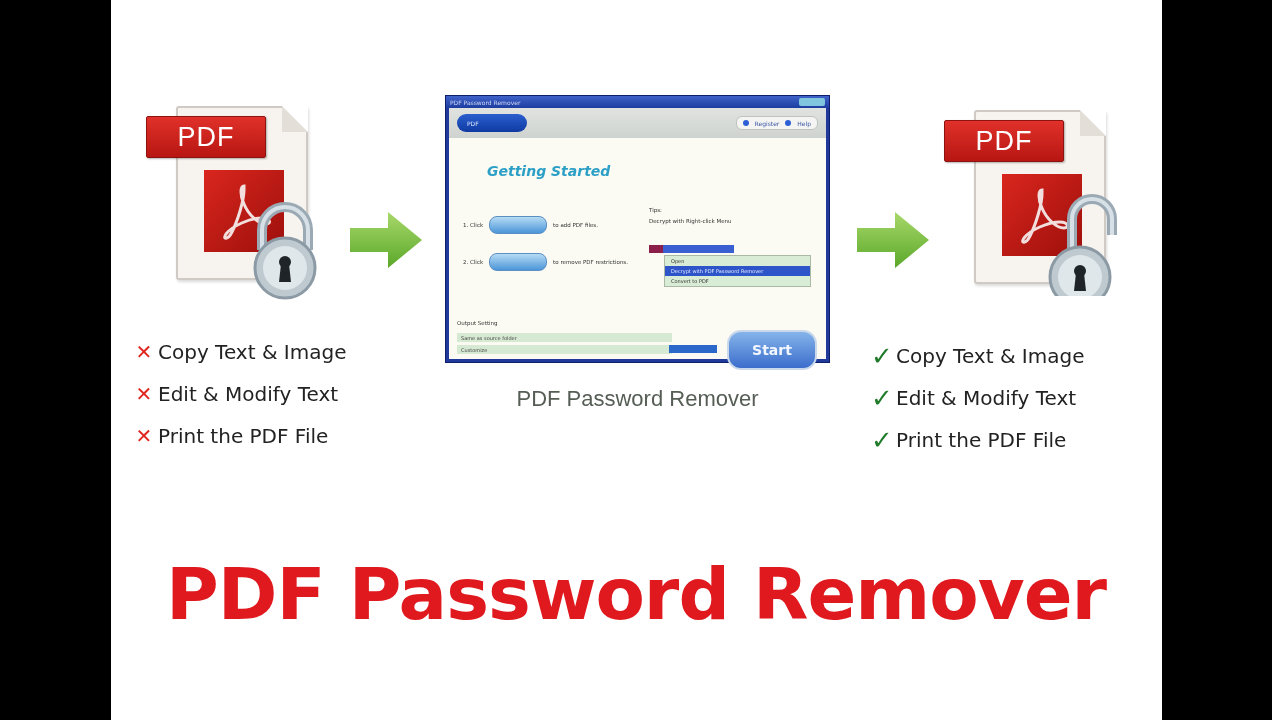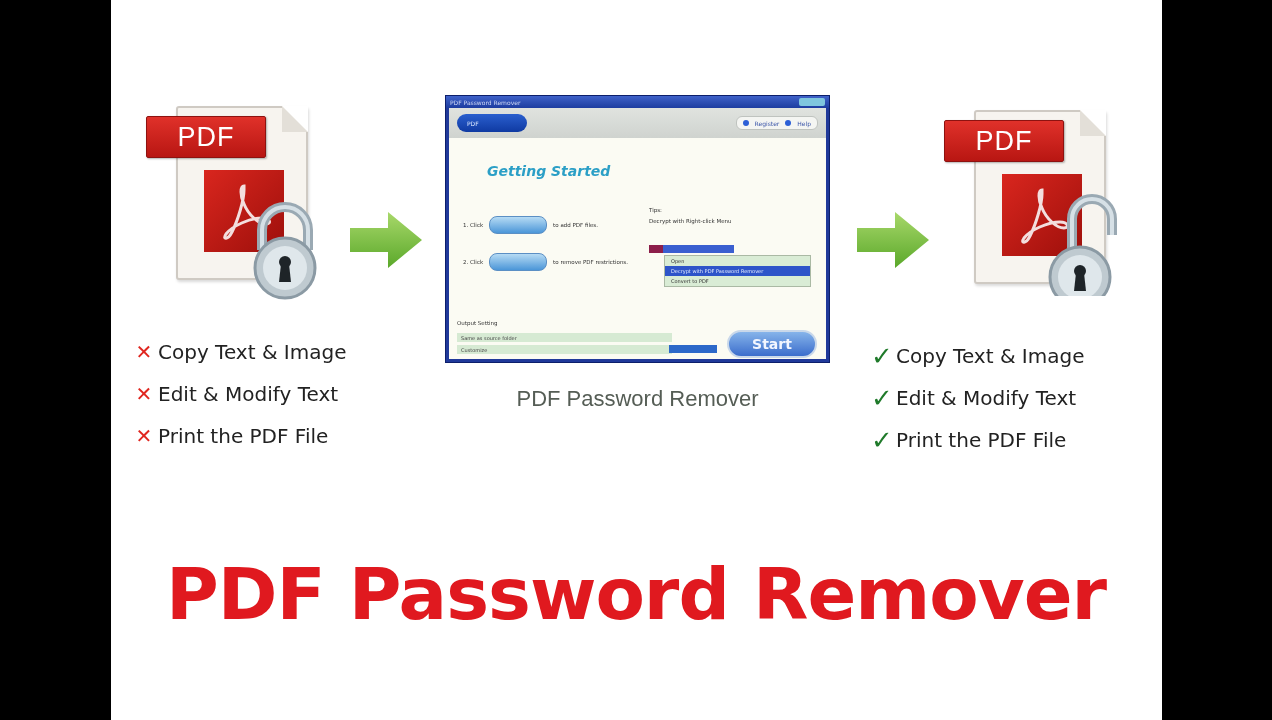--- a/index.html
+++ b/index.html
@@ -39,21 +39,21 @@
   .step-btn { width: 56px; height: 16px; border-radius: 8px; background: linear-gradient(#b6dbf4, #4b96d8); border: 1px solid #5b8fc4; }
   .tips { position: absolute; left: 200px; top: 97px; font-size: 5.5px; color: #333; line-height: 11px; }
   .ctx-menu { position: absolute; left: 215px; top: 147px; width: 145px; background: #d9ecd5; border: 1px solid #aab9a4; font-size: 5px; }
   .ctx-menu div { height: 10px; line-height: 10px; padding-left: 6px; color: #333; }
   .ctx-menu .sel { background: #2d54c9; color: #e6edff; }
   .ctx-head { position: absolute; left: 200px; top: 137px; height: 8px; width: 85px; background: #3a5fd0; }
   .ctx-icon { position: absolute; left: 200px; top: 137px; width: 14px; height: 8px; background: #8c1e4a; }
   .output-setting { position: absolute; left: 8px; top: 212px; font-size: 5.5px; color: #333; }
   .output-row { position: absolute; left: 8px; height: 9px; width: 215px; background: #d6ead3; font-size: 5px; color: #444; display: flex; align-items: center; padding-left: 4px; box-sizing: border-box; }
   .browse-btn { position: absolute; left: 220px; top: 248px; width: 48px; height: 8px; background: #2c68c9; }
-  .start-btn { position: absolute; left: 278px; top: 222px; width: 90px; height: 28px; border-radius: 14px; background: linear-gradient(#86b4ea, #3b6dcc); border: 2px solid #c9d8ea; color: #f2f6ff; font-weight: bold; font-size: 14px; display: flex; align-items: center; justify-content: center; box-sizing: border-box; }
+  .start-btn { position: absolute; left: 278px; top: 222px; width: 90px; height: 40px; border-radius: 14px; background: linear-gradient(#86b4ea, #3b6dcc); border: 2px solid #c9d8ea; color: #f2f6ff; font-weight: bold; font-size: 14px; display: flex; align-items: center; justify-content: center; box-sizing: border-box; }
 
   .caption { position: absolute; left: 445px; top: 386px; width: 385px; text-align: center; font-family: "Liberation Sans", sans-serif; font-size: 22px; color: #555d55; }
   .headline { position: absolute; left: 0; top: 552px; width: 1272px; text-align: center; font-family: "DejaVu Sans", sans-serif; font-weight: bold; font-size: 72px; letter-spacing: -1px; color: #e0191f; }
 </style>
 </head>
 <body>
 
 <div class="canvas"></div>
 
 <div class="pdf-doc" style="left:146px; top:98px;">

